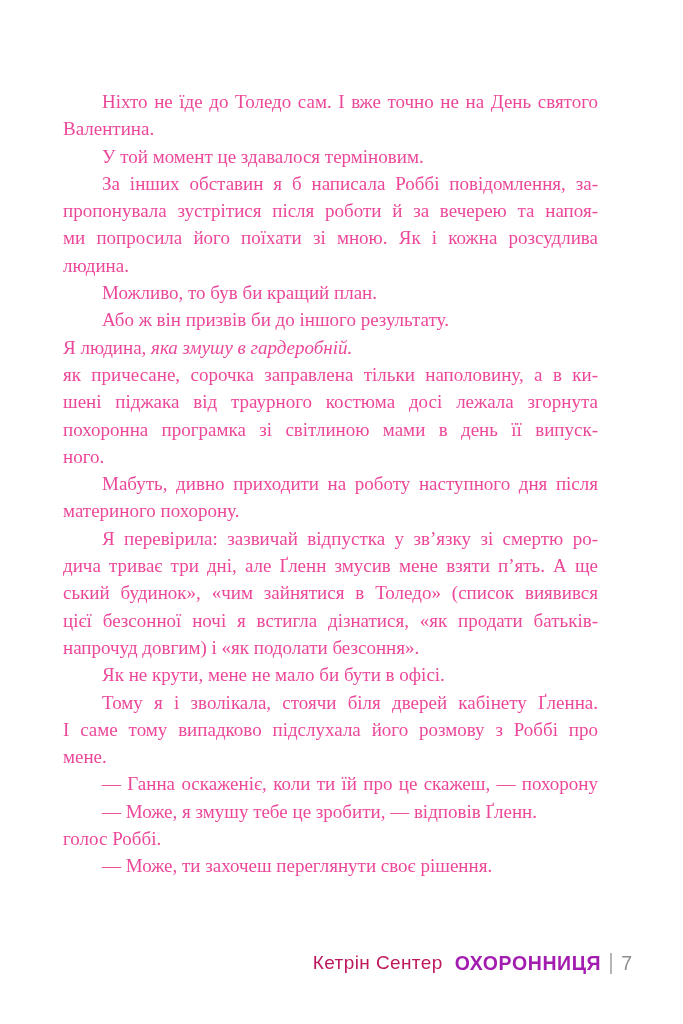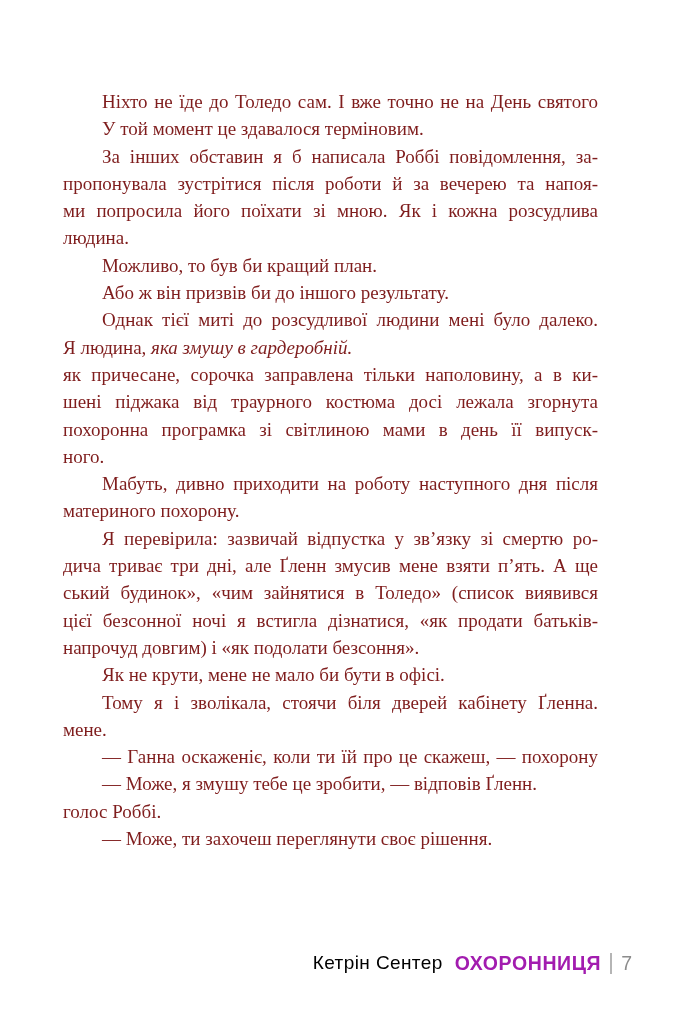--- a/index.html
+++ b/index.html
@@ -67,51 +67,52 @@
   .footer .pagenum {
     font-size: 19.5px;
     font-weight: 400;
   }
 </style>
 </head>
 <body>
 
 <div class="page" style="background: rgb(255, 255, 255);">
 
-  <main class="text-block" id="text-block" style="color: #7f1d1d;">
+  <main class="text-block" id="text-block" style="color: #ec4899;">
       <div class="line indent justify"><span>Ніхто не їде до Толедо сам. І вже точно не на День святого</span></div>
+      <div class="line"><span>Валентина.</span></div>
       <div class="line indent"><span>У той момент це здавалося терміновим.</span></div>
       <div class="line indent justify"><span>За інших обставин я б написала Роббі повідомлення, за-</span></div>
       <div class="line justify"><span>пропонувала зустрітися після роботи й за вечерею та напоя-</span></div>
       <div class="line justify"><span>ми попросила його поїхати зі мною. Як і кожна розсудлива</span></div>
       <div class="line"><span>людина.</span></div>
       <div class="line indent"><span>Можливо, то був би кращий план.</span></div>
       <div class="line indent"><span>Або ж він призвів би до іншого результату.</span></div>
-      <div class="line indent justify"><span>Однак тієї миті до розсудливої людини мені було далеко.</span></div>
       <div class="line"><span>Я людина, </span><span class="em">яка змушу в гардеробній.</span></div>
       <div class="line justify"><span>як причесане, сорочка заправлена тільки наполовину, а в ки-</span></div>
       <div class="line justify"><span>шені піджака від траурного костюма досі лежала згорнута</span></div>
       <div class="line justify"><span>похоронна програмка зі світлиною мами в день її випуск-</span></div>
       <div class="line"><span>ного.</span></div>
       <div class="line indent justify"><span>Мабуть, дивно приходити на роботу наступного дня після</span></div>
       <div class="line"><span>материного похорону.</span></div>
       <div class="line indent justify"><span>Я перевірила: зазвичай відпустка у зв’язку зі смертю ро-</span></div>
       <div class="line justify"><span>дича триває три дні, але Ґленн змусив мене взяти п’ять. А ще</span></div>
       <div class="line justify"><span>ський будинок», «чим зайнятися в Толедо» (список виявився</span></div>
       <div class="line justify"><span>цієї безсонної ночі я встигла дізнатися, «як продати батьків-</span></div>
       <div class="line"><span>напрочуд довгим) і «як подолати безсоння».</span></div>
       <div class="line indent"><span>Як не крути, мене не мало би бути в офісі.</span></div>
       <div class="line indent justify"><span>Тому я і зволікала, стоячи біля дверей кабінету Ґленна.</span></div>
+      <div class="line justify"><span>І саме тому випадково підслухала його розмову з Роббі про</span></div>
       <div class="line"><span>мене.</span></div>
       <div class="line indent justify"><span>— Ганна оскаженіє, коли ти їй про це скажеш, — похорону</span></div>
       <div class="line indent"><span>— Може, я змушу тебе це зробити, — відповів Ґленн.</span></div>
       <div class="line"><span>голос Роббі.</span></div>
       <div class="line indent"><span>— Може, ти захочеш переглянути своє рішення.</span></div>
     </main>
 
   <footer class="footer">
-    <span class="author" style="color: #000000;">Кетрін Сентер</span>
+    <span class="author" style="color: #be185d;">Кетрін Сентер</span>
     <span class="book-title" style="color: #a21caf;">ОХОРОННИЦЯ</span>
     <span class="separator" style="background: rgb(181, 181, 181);"></span>
     <span class="pagenum" style="color: rgb(140, 140, 140);">7</span>
   </footer>
 
 </div>
 
 </body></html>

